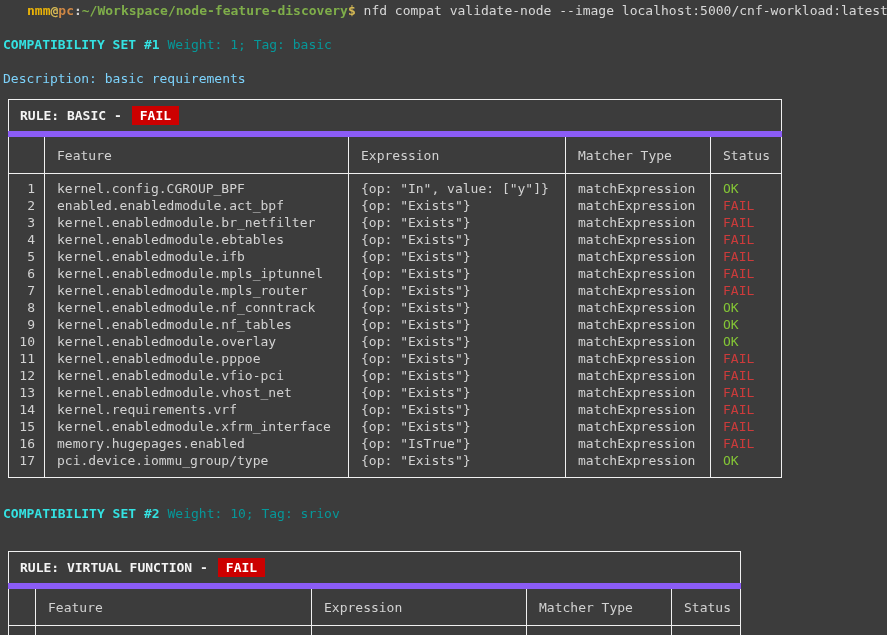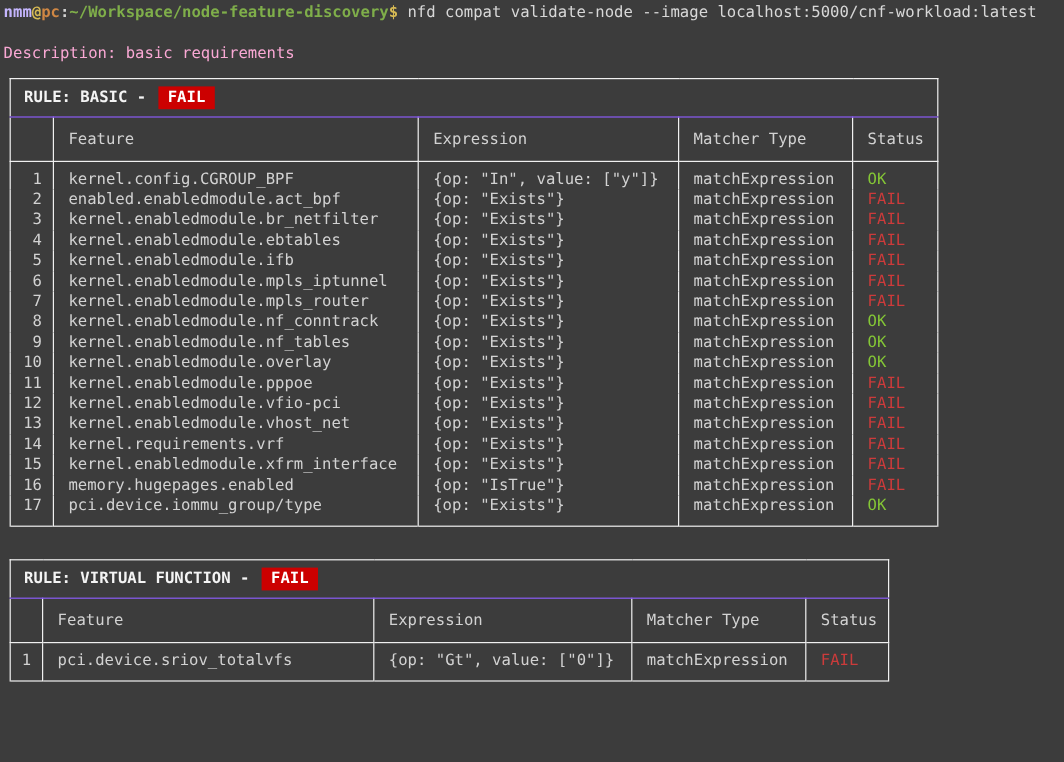--- a/index.html
+++ b/index.html
@@ -15,45 +15,45 @@
     font-size: 13px;
     line-height: 17px;
     color: #d2d2d2;
     padding: 2px 0 0 3px;
     width: 884px;
     height: 633px;
     box-sizing: border-box;
   }
   .line { white-space: pre; }
   
-  .c-user   { color: #c4b5fd; font-weight: bold; }
+  .c-user   { color: #eab308; font-weight: bold; margin-left: 24px; }
   .c-sym    { color: #d7ba54; font-weight: bold; }
   .c-host   { color: #cf8744; font-weight: bold; }
   .c-colon  { color: #d2d2d2; font-weight: bold; }
   .c-path   { color: #7fae4a; font-weight: bold; }
   .c-cmd    { color: #d8d8d8; }
   
   .set-title { color: #34e2e2; font-weight: bold; }
   .set-meta  { color: #06989a; margin-left: 8px; }
-  .set-desc  { color: #f9a8d4; }
+  .set-desc  { color: #7dd3fc; }
   
   table.rule-table {
     border-collapse: collapse;
     table-layout: fixed;
     margin: 12px 0 0 5px;
     border: 1px solid #f0f0f0;
     font-family: "DejaVu Sans Mono", monospace;
     font-size: 13px;
     line-height: 17px;
     color: #d2d2d2;
   }
   table.t1 { width: 773px; }
   table.t2 { width: 732px; }
   tr.rule-row th {
-    border-bottom: 1px solid #8b5cf6;
+    border-bottom: 6px solid #8b5cf6;
     text-align: left;
     font-weight: bold;
     color: #f4f4f4;
     padding: 6px 10px 6px 11px;
     white-space: nowrap;
   }
   .badge {
     display: inline-block;
     background: #cc0000;
     color: #ffffff;
@@ -86,20 +86,22 @@
 </style>
 </head>
 <body>
 
 <div class="term">
 
   <div class="line"><span class="c-user">nmm</span><span class="c-sym">@</span><span class="c-host">pc</span><span class="c-colon">:</span><span class="c-path">~/Workspace/node-feature-discovery</span><span class="c-sym">$ </span><span class="c-cmd">nfd compat validate-node --image localhost:5000/cnf-workload:latest</span>
   </div>
 
   <div>
+    <div class="line"><span class="set-title">COMPATIBILITY SET #1</span><span class="set-meta">Weight: 1; Tag: basic</span>
+    </div>
     <div class="line set-desc">Description: basic requirements</div>
 
     <table class="rule-table t1">
       <colgroup>
         <col style="width:36px">
           <col style="width:304px">
           <col style="width:217px">
           <col style="width:145px">
           <col style="width:71px">
       </colgroup>
@@ -234,20 +236,22 @@
             <td class="cell-feature">pci.device.iommu_group/type</td>
             <td class="cell-expression">{op: "Exists"}</td>
             <td class="cell-matcher">matchExpression</td>
             <td class="cell-status ok">OK</td>
           </tr>
         </tbody>
     </table>
   </div>
 
   <div class="set-block2" style="margin-top:27px;">
+    <div class="line"><span class="set-title">COMPATIBILITY SET #2</span><span class="set-meta">Weight: 10; Tag: sriov</span>
+    </div>
 
     <table class="rule-table t2">
       <colgroup>
         <col style="width:27px">
           <col style="width:276px">
           <col style="width:215px">
           <col style="width:145px">
           <col style="width:69px">
       </colgroup>
       <thead>

